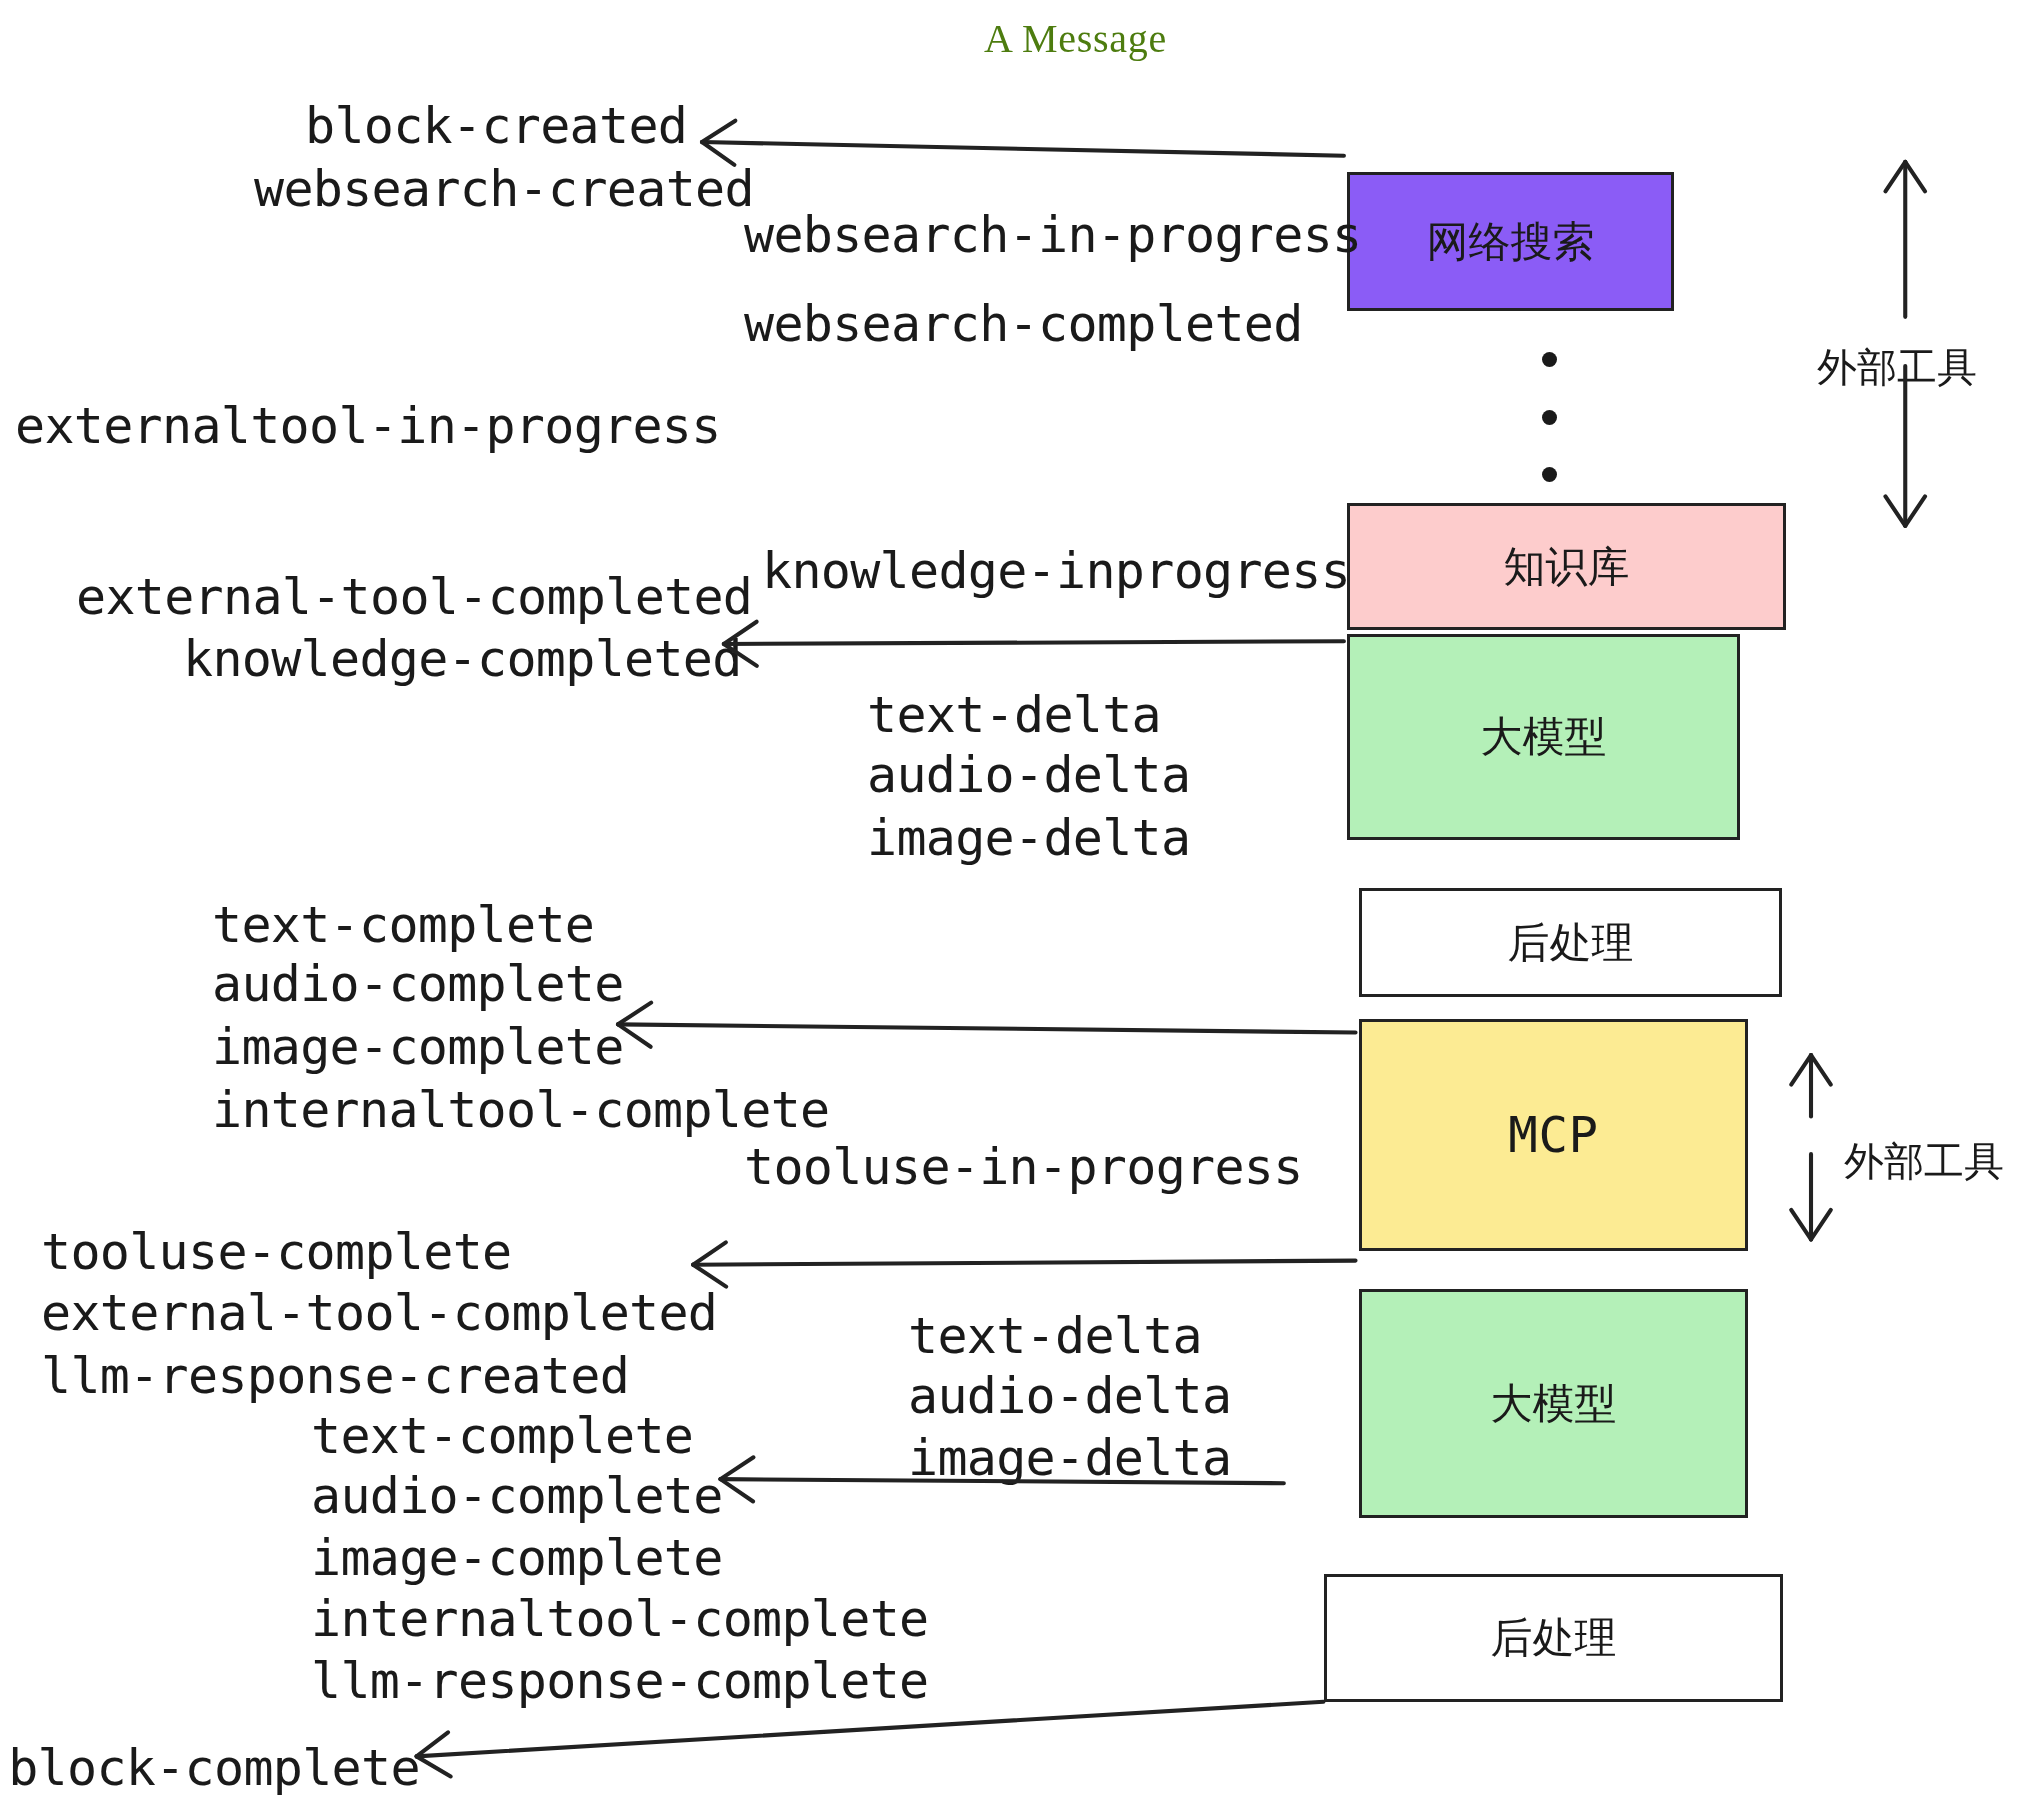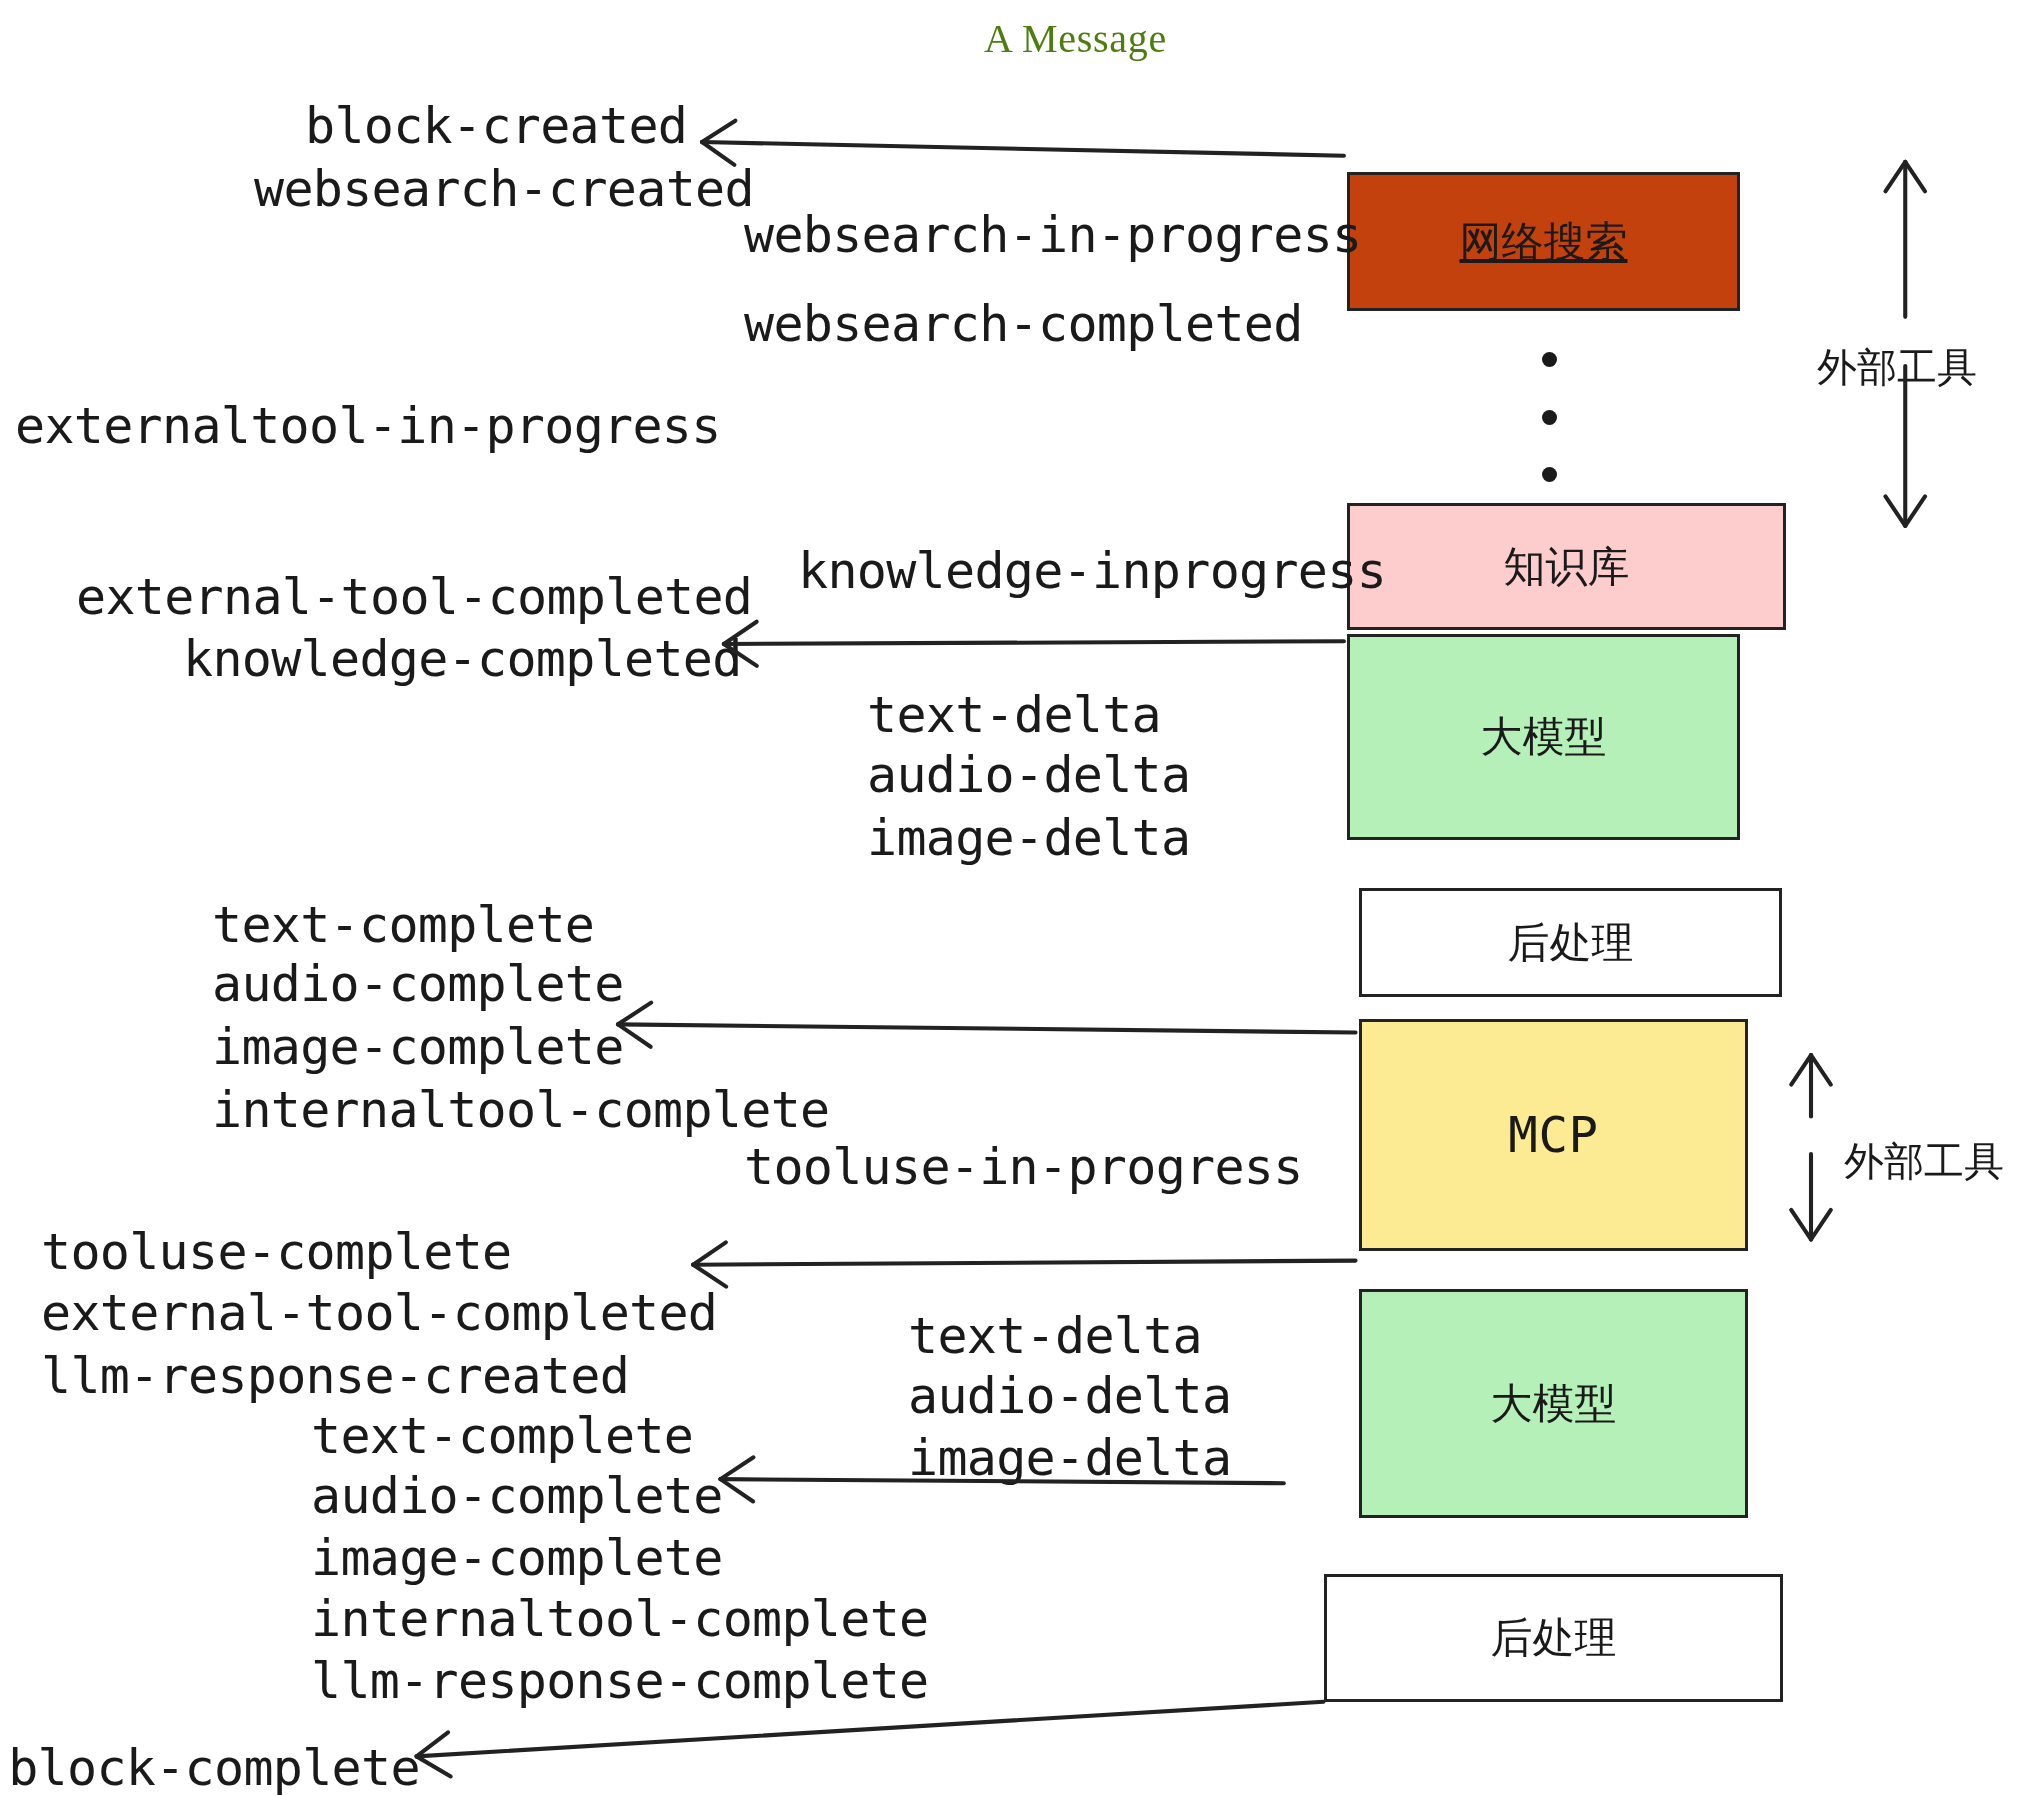--- a/index.html
+++ b/index.html
@@ -78,21 +78,21 @@
     pointer-events: none;
   }
 </style>
 </head>
 <body>
 
 <div id="canvas">
 
   <div class="title" style="left:984px; top:15px;">A Message</div>
 
-  <div class="node" id="node-websearch" style="left: 1347px; top: 172px; width: 393px; height: 139px; background: #c2410c; text-decoration: underline;">网络搜索</div>
+  <div class="node" id="node-websearch" style="left: 1347px; top: 172px; width: 327px; height: 139px; background: #8b5cf6;">网络搜索</div>
   <div class="node" id="node-knowledge" style="left: 1347px; top: 503px; width: 439px; height: 127px; background: rgb(253, 204, 204);">知识库</div>
   <div class="node" id="node-llm-1" style="left: 1347px; top: 634px; width: 393px; height: 206px; background: rgb(180, 240, 184);">大模型</div>
   <div class="node" id="node-post-1" style="left: 1359px; top: 888px; width: 423px; height: 109px; background: rgb(255, 255, 255);">后处理</div>
   <div class="node mcp-label" id="node-mcp" style="left: 1359px; top: 1019px; width: 389px; height: 232px; background: rgb(252, 235, 147);">MCP</div>
   <div class="node" id="node-llm-2" style="left: 1359px; top: 1289px; width: 389px; height: 229px; background: rgb(180, 240, 184);">大模型</div>
   <div class="node" id="node-post-2" style="left: 1324px; top: 1574px; width: 459px; height: 128px; background: rgb(255, 255, 255);">后处理</div>
 
   <div class="dots" id="dots" style="left: 1542px; top: 352px; height: 130px;">
       <span></span>
       <span></span>
@@ -101,21 +101,21 @@
 
   <div class="side-label" id="side-0" style="left: 1817px; top: 340px;">外部工具</div>
   <div class="side-label" id="side-1" style="left: 1844px; top: 1134px;">外部工具</div>
 
   <div id="events-layer">
       <div class="evt" style="left: 305px; top: 101px;">block-created</div>
       <div class="evt" style="left: 254px; top: 164px;">websearch-created</div>
       <div class="evt" style="left: 744px; top: 210px;">websearch-in-progress</div>
       <div class="evt" style="left: 744px; top: 299px;">websearch-completed</div>
       <div class="evt" style="left: 15px; top: 401px;">externaltool-in-progress</div>
-      <div class="evt" style="left: 798px; top: 546px;">knowledge-inprogress</div>
+      <div class="evt" style="left: 762px; top: 546px;">knowledge-inprogress</div>
       <div class="evt" style="left: 76px; top: 572px;">external-tool-completed</div>
       <div class="evt" style="left: 183px; top: 634px;">knowledge-completed</div>
       <div class="evt" style="left: 867px; top: 690px;">text-delta</div>
       <div class="evt" style="left: 867px; top: 750px;">audio-delta</div>
       <div class="evt" style="left: 867px; top: 813px;">image-delta</div>
       <div class="evt" style="left: 212px; top: 900px;">text-complete</div>
       <div class="evt" style="left: 212px; top: 959px;">audio-complete</div>
       <div class="evt" style="left: 212px; top: 1022px;">image-complete</div>
       <div class="evt" style="left: 212px; top: 1085px;">internaltool-complete</div>
       <div class="evt" style="left: 744px; top: 1142px;">tooluse-in-progress</div>

